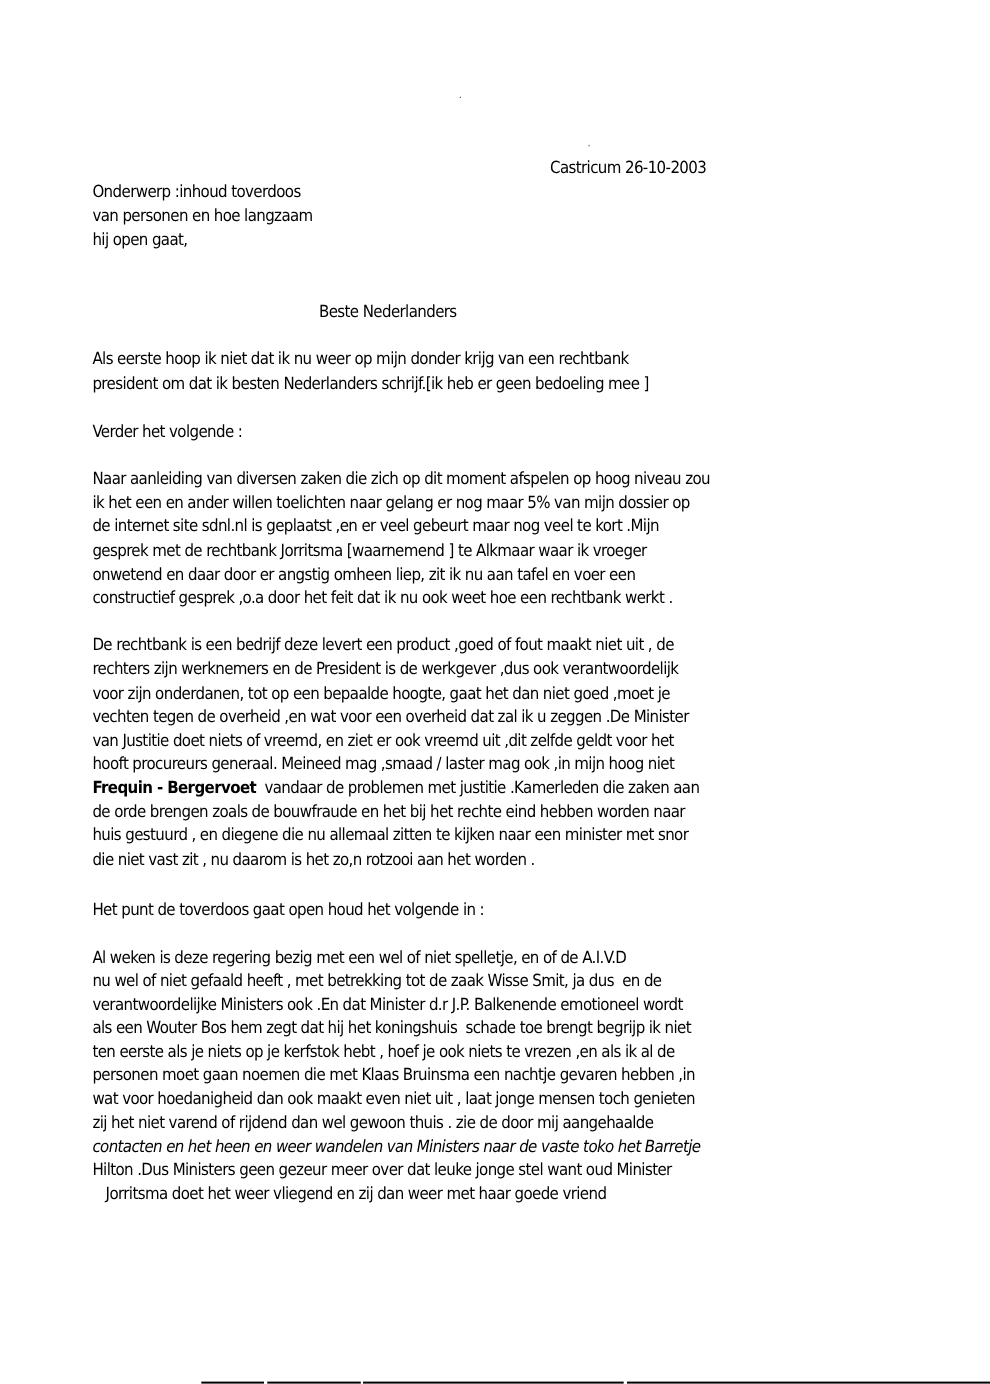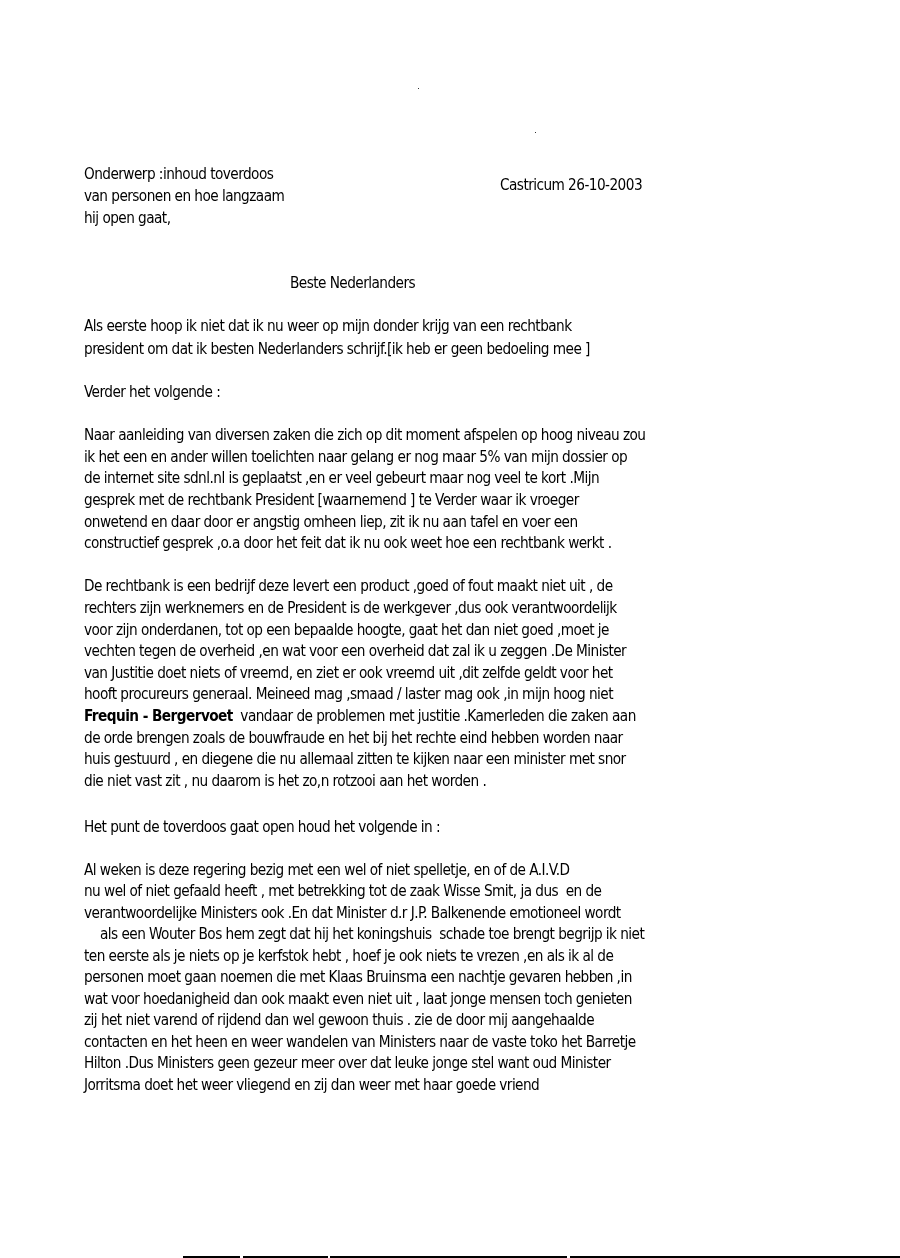--- a/index.html
+++ b/index.html
@@ -1,20 +1,20 @@
 <!DOCTYPE html>
 <html><head>
   <meta charset="utf-8">
   <style>
     html, body { margin: 0; padding: 0; background: #ffffff; }
     body { width: 900px; height: 1258px; position: relative; overflow: hidden;
            font-family: "DejaVu Sans", sans-serif; color: #000; }
     .line { position: absolute; left: 84px; font-size: 15.2px; line-height: 20px;
             white-space: pre; letter-spacing: -0.55px; font-stretch: condensed; }
-    .date { left: 500px; margin-top: 33px; }
+    .date { left: 500px; }
     .greeting { left: 290px; }
     b { font-weight: bold; }
     .dot { position: absolute; width: 1px; height: 1px; background: #333; }
     .bottom-rule { position: absolute; top: 1256px; height: 2px; background: #000; }
   </style>
 </head>
 <body>
 
 <div class="dot" style="left:418px;top:88px;"></div>
 <div class="dot" style="left:535px;top:132px;"></div>
@@ -27,45 +27,45 @@
 <div class="line greeting" style="top:273px;">Beste Nederlanders</div>
 
 <div class="line" style="top:316px;">Als eerste hoop ik niet dat ik nu weer op mijn donder krijg van een rechtbank</div>
 <div class="line" style="top:339px;">president om dat ik besten Nederlanders schrijf.[ik heb er geen bedoeling mee ]</div>
 
 <div class="line" style="top:382px;">Verder het volgende :</div>
 
 <div class="line" style="top:425px;">Naar aanleiding van diversen zaken die zich op dit moment afspelen op hoog niveau zou</div>
 <div class="line" style="top:447px;">ik het een en ander willen toelichten naar gelang er nog maar 5% van mijn dossier op</div>
 <div class="line" style="top:468px;">de internet site sdnl.nl is geplaatst ,en er veel gebeurt maar nog veel te kort .Mijn</div>
-<div class="line" style="top:490px;">gesprek met de rechtbank President [waarnemend ] te Verder waar ik vroeger</div>
+<div class="line" style="top:490px;">gesprek met de rechtbank Jorritsma [waarnemend ] te Alkmaar waar ik vroeger</div>
 <div class="line" style="top:512px;">onwetend en daar door er angstig omheen liep, zit ik nu aan tafel en voer een</div>
 <div class="line" style="top:533px;">constructief gesprek ,o.a door het feit dat ik nu ook weet hoe een rechtbank werkt .</div>
 
 <div class="line" style="top:576px;">De rechtbank is een bedrijf deze levert een product ,goed of fout maakt niet uit , de</div>
 <div class="line" style="top:598px;">rechters zijn werknemers en de President is de werkgever ,dus ook verantwoordelijk</div>
 <div class="line" style="top:620px;">voor zijn onderdanen, tot op een bepaalde hoogte, gaat het dan niet goed ,moet je</div>
 <div class="line" style="top:641px;">vechten tegen de overheid ,en wat voor een overheid dat zal ik u zeggen .De Minister</div>
 <div class="line" style="top:663px;">van Justitie doet niets of vreemd, en ziet er ook vreemd uit ,dit zelfde geldt voor het</div>
 <div class="line" style="top:684px;">hooft procureurs generaal. Meineed mag ,smaad / laster mag ook ,in mijn hoog niet</div>
 <div class="line" style="top:706px;"><b>Frequin - Bergervoet</b><span>  vandaar de problemen met justitie .Kamerleden die zaken aan</span></div>
 <div class="line" style="top:728px;">de orde brengen zoals de bouwfraude en het bij het rechte eind hebben worden naar</div>
 <div class="line" style="top:749px;">huis gestuurd , en diegene die nu allemaal zitten te kijken naar een minister met snor</div>
 <div class="line" style="top:771px;">die niet vast zit , nu daarom is het zo,n rotzooi aan het worden .</div>
 
 <div class="line" style="top:817px;">Het punt de toverdoos gaat open houd het volgende in :</div>
 
 <div class="line" style="top:860px;">Al weken is deze regering bezig met een wel of niet spelletje, en of de A.I.V.D</div>
 <div class="line" style="top:881px;">nu wel of niet gefaald heeft , met betrekking tot de zaak Wisse Smit, ja dus  en de</div>
 <div class="line" style="top:903px;">verantwoordelijke Ministers ook .En dat Minister d.r J.P. Balkenende emotioneel wordt</div>
-<div class="line" style="top:924px;margin-left:16px;">als een Wouter Bos hem zegt dat hij het koningshuis  schade toe brengt begrijp ik niet</div>
+<div class="line" style="top:924px;">als een Wouter Bos hem zegt dat hij het koningshuis  schade toe brengt begrijp ik niet</div>
 <div class="line" style="top:946px;">ten eerste als je niets op je kerfstok hebt , hoef je ook niets te vrezen ,en als ik al de</div>
 <div class="line" style="top:967px;">personen moet gaan noemen die met Klaas Bruinsma een nachtje gevaren hebben ,in</div>
 <div class="line" style="top:989px;">wat voor hoedanigheid dan ook maakt even niet uit , laat jonge mensen toch genieten</div>
 <div class="line" style="top:1010px;">zij het niet varend of rijdend dan wel gewoon thuis . zie de door mij aangehaalde</div>
-<div class="line" style="top:1032px;">contacten en het heen en weer wandelen van Ministers naar de vaste toko het Barretje</div>
+<div class="line" style="top:1032px;font-style:italic;">contacten en het heen en weer wandelen van Ministers naar de vaste toko het Barretje</div>
 <div class="line" style="top:1053px;text-align:right;">Hilton .Dus Ministers geen gezeur meer over dat leuke jonge stel want oud Minister</div>
-<div class="line" style="top:1075px;">Jorritsma doet het weer vliegend en zij dan weer met haar goede vriend</div>
+<div class="line" style="top:1075px;margin-left:12px;">Jorritsma doet het weer vliegend en zij dan weer met haar goede vriend</div>
 
 <div class="bottom-rule" style="left:183px;width:57px;"></div>
 <div class="bottom-rule" style="left:243px;width:85px;"></div>
 <div class="bottom-rule" style="left:330px;width:237px;"></div>
 <div class="bottom-rule" style="left:570px;width:330px;"></div>
 
 </body></html>

